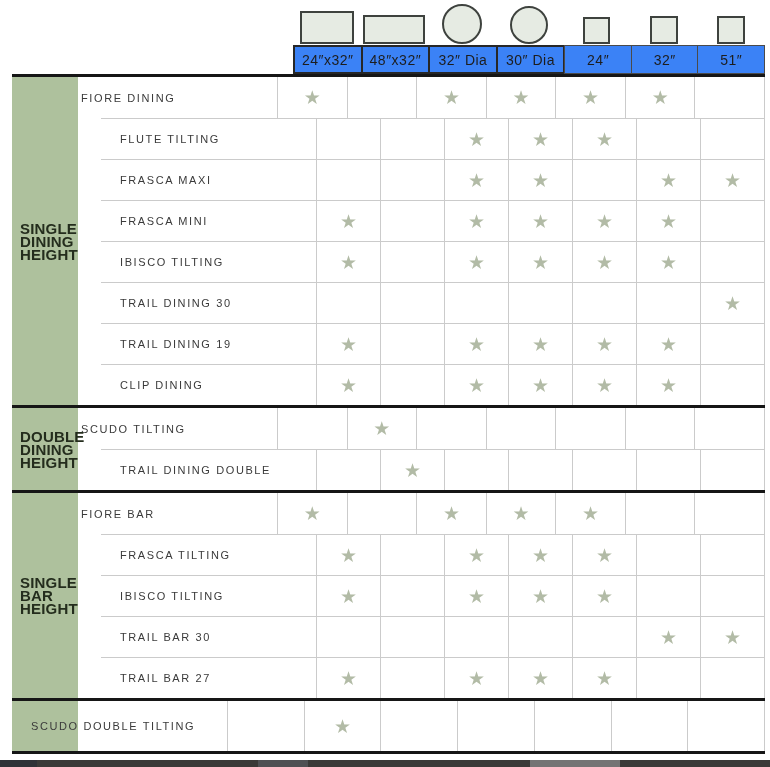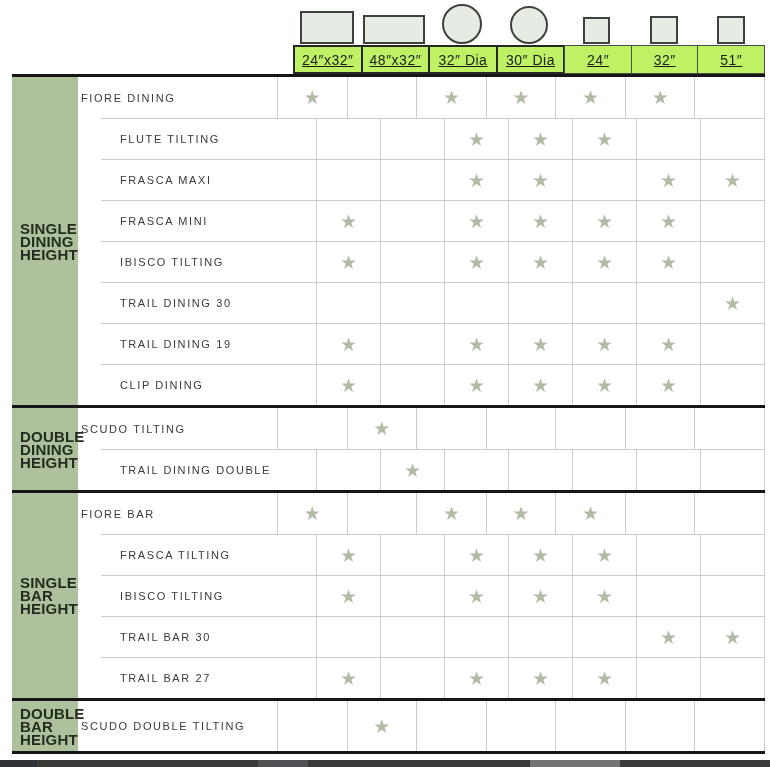--- a/index.html
+++ b/index.html
@@ -18,38 +18,38 @@
   .s2 { width:40px; height:40px; }
   .s3 { width:38px; height:38px; }
   .s4 { width:27px; height:27px; }
   .s5 { width:28px; height:28px; }
   .s6 { width:28px; height:28px; }
 
   
   .header-labels { position:absolute; left:293px; top:45px; width:472px; height:29px;
     display:flex; }
   .hlabel { flex:1; display:flex; align-items:center; justify-content:center;
-    font-size:14px; letter-spacing:.5px; color:#1d1d1d; background:#bef264;text-decoration:underline; }
+    font-size:14px; letter-spacing:.5px; color:#1d1d1d; background:#3b82f6; }
   .hlabel.heavy { border:2px solid #272727; margin-left:-2px; }
   .hlabel.heavy:first-child { margin-left:0; }
   .hlabel.light { border:1px solid #4a4a4a; margin-left:-1px; }
 
   
   .matrix { position:absolute; left:12px; top:74px; width:753px;
     border-top:3px solid #161616; border-bottom:3px solid #161616; }
   .green-bg { position:absolute; left:0; top:0; bottom:0; width:66px;
     background:var(--sidebar-green); }
   .group { display:flex; position:relative; }
   .group + .group { border-top:3px solid #161616; }
   .group-label { width:50px; padding-left:8px; padding-right:0;
     display:flex; align-items:center; z-index:1;
     font-weight:bold; font-size:15px; line-height:13px; letter-spacing:.2px;
     color:#242d1d; }
   .rows { flex:1; display:flex; flex-direction:column; border-right:1px solid #cbcbcb; }
-  .row { display:flex; height:41px;justify-content:center; }
+  .row { display:flex; height:41px; }
   .row + .row { border-top:1px solid #cbcbcb;margin-left:39px; }
   .group:last-child .row { height:50px; }
   .name-cell { width:215px; display:flex; align-items:center; padding-left:19px;
     font-size:11px; letter-spacing:1.6px; color:#3a3a3a; }
   .star-cell { flex:1; border-left:1px solid #cbcbcb;
     display:flex; align-items:center; justify-content:center; }
   .star { color:var(--star-color); font-size:19px; line-height:1;
     font-family:"DejaVu Sans", sans-serif; }
 
   
@@ -365,21 +365,20 @@
             </div>
             <div class="star-cell">
               <span class="star">★</span>
             </div>
             <div class="star-cell"></div>
             <div class="star-cell"></div>
           </div>
         </div>
       </div>
       <div class="group">
-        <div class="group-label">DOUBLE BAR HEIGHT</div>
         <div class="rows">
           <div class="row">
             <div class="name-cell">SCUDO DOUBLE TILTING</div>
             <div class="star-cell"></div>
             <div class="star-cell">
               <span class="star">★</span>
             </div>
             <div class="star-cell"></div>
             <div class="star-cell"></div>
             <div class="star-cell"></div>

